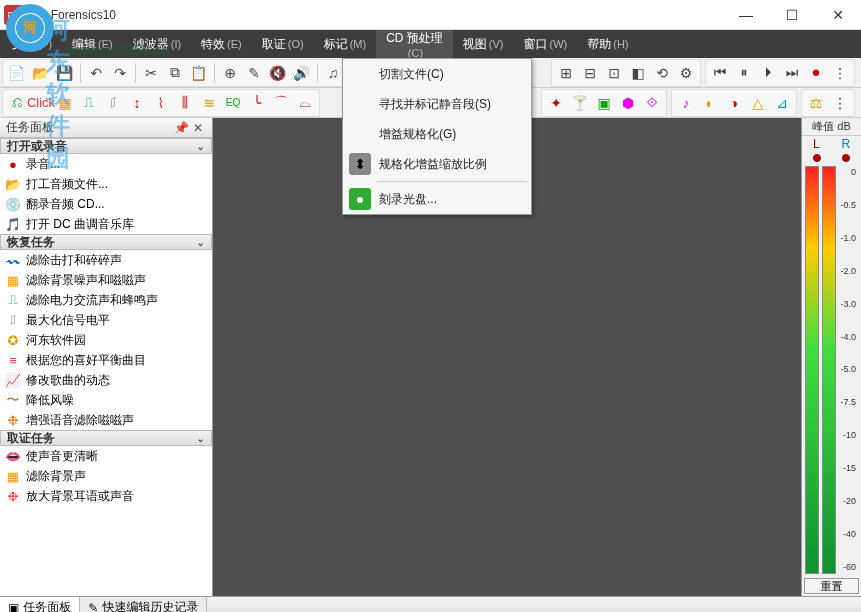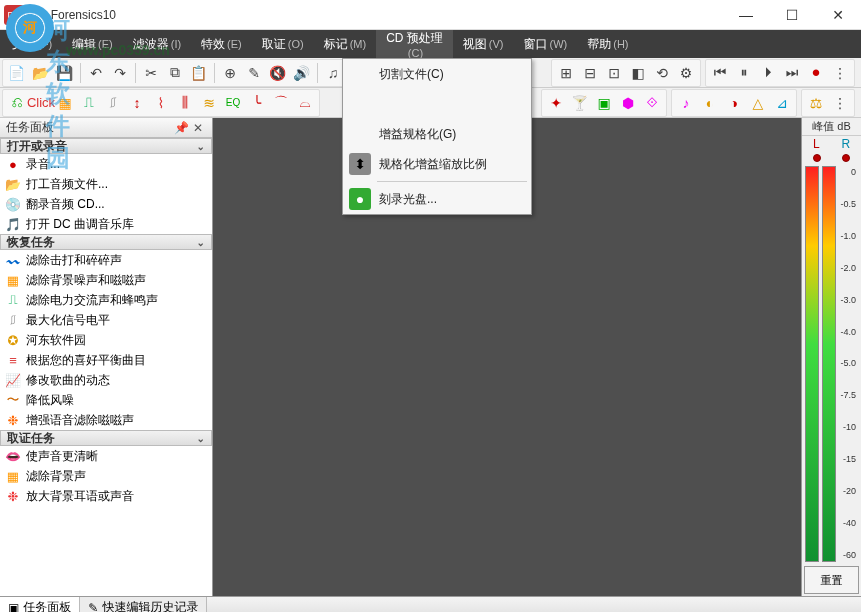--- a/index.html
+++ b/index.html
@@ -36,21 +36,21 @@
 .meter-panel { width: 60px; background: #f0f0f0; border-left: 1px solid #999; display: flex; flex-direction: column; }
 .meter-title { height: 18px; display: flex; align-items: center; justify-content: center; font-size: 11px; color: #333; border-bottom: 1px solid #ccc;}
 .meter-lr { height: 16px; display: flex; justify-content: space-around; font-size: 10px; align-items: center; }
 .meter-lr .L{color:#b00}.meter-lr .R{color:#08a}
 .meter-leds{height:12px;display:flex;justify-content:space-around;align-items:center}
 .meter-leds .led{width:8px;height:8px;border-radius:4px;background:#b00;border:1px solid #800}
 .meter-body { flex: 1; display: flex; position: relative; padding: 2px 2px 2px 0;}
 .meter-bar { width: 14px; margin-left: 3px; background: linear-gradient(to bottom, #ff2020 0%, #ffcc00 20%, #40dd40 45%, #109030 100%); border: 1px solid #888;}
 .meter-scale { flex: 1; display: flex; flex-direction: column; justify-content: space-between; padding: 2px 0; }
 .meter-scale span { font-size: 9px; color: #333; text-align: right; padding-right: 3px; line-height: 1; }
-.meter-reset { height: 28px; border: 1px solid #999; margin: 2px; display: flex; align-items: center; justify-content: center; background: #f4f4f4; font-size: 11px;}
+.meter-reset { height: 16px; border: 1px solid #999; margin: 2px; display: flex; align-items: center; justify-content: center; background: #f4f4f4; font-size: 11px;}
 .bottom-tabs { height: 22px; background: linear-gradient(#f4f4f4,#e0e0e0); border-top: 1px solid #999; display: flex; align-items: stretch; }
 .btab { padding: 0 8px; display: flex; align-items: center; border-right: 1px solid #bbb; background: #ececec; }
 .btab.active { background: #fff; }
 .btab .ic { margin-right: 4px; font-size: 12px; }
 .dropdown { position: absolute; top: 58px; left: 342px; width: 190px; background: #f6f6f6; border: 1px solid #999; box-shadow: 2px 2px 4px rgba(0,0,0,0.3); z-index: 100; }
 .dropdown .dditem { height: 30px; display: flex; align-items: center; padding: 0 8px 0 6px; }
 .dropdown .dditem .ddicon { width: 22px; height: 22px; margin-right: 8px; display: flex; align-items: center; justify-content: center; font-size: 14px; border-radius: 3px;}
 .dropdown .dditem .ddlabel { flex: 1; color: #222; }
 .dropdown .ddsep { height: 1px; background: #ccc; margin: 2px 4px 2px 34px; }
 </style>
@@ -327,20 +327,21 @@
     </div>
   </div>
 
 <div class="dropdown" id="dropdown">
     <div class="dditem">
       <span class="ddicon"></span>
       <span class="ddlabel">切割文件(C)</span>
     </div>
     <div class="dditem">
       <span class="ddicon"></span>
+      <span class="ddlabel">寻找并标记静音段(S)</span>
     </div>
     <div class="dditem">
       <span class="ddicon"></span>
       <span class="ddlabel">增益规格化(G)</span>
     </div>
     <div class="dditem">
       <span class="ddicon" style="background: rgb(136, 136, 136);">⬍</span>
       <span class="ddlabel">规格化增益缩放比例</span>
     </div>
     <div class="ddsep"></div>

